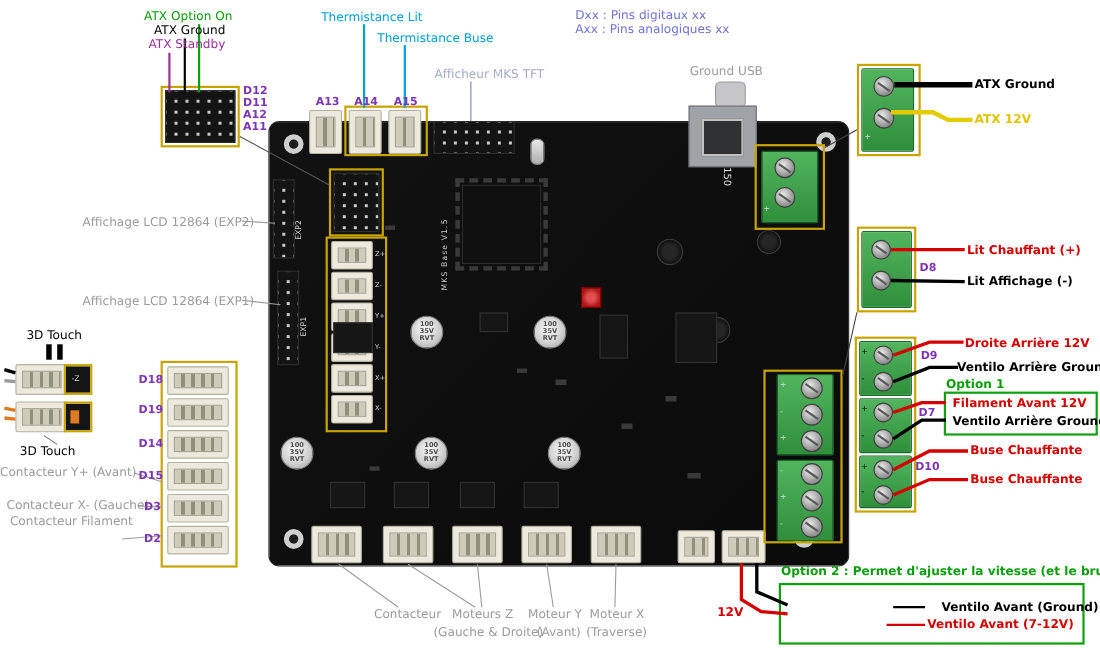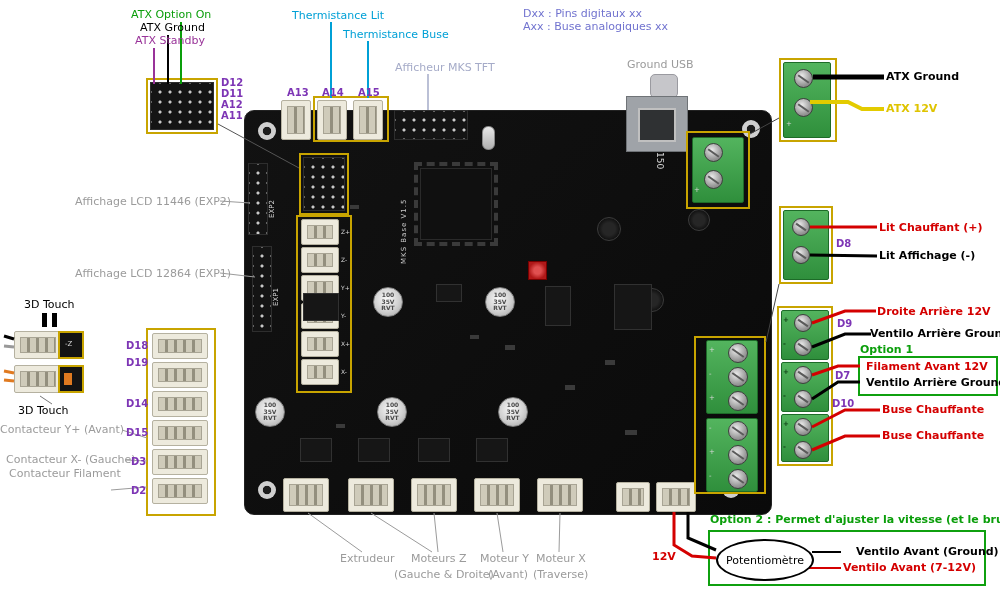--- a/index.html
+++ b/index.html
@@ -192,21 +192,20 @@
   <div class="screw" style="left:794px;top:441px;width:18px;height:18px"></div>
   <div class="tiny t7" style="left:783px;top:316px;color:#0d3d14;font-weight:bold">+</div>
   <div class="tiny t7" style="left:783px;top:340px;color:#0d3d14;font-weight:bold">-</div>
   <div class="tiny t7" style="left:783px;top:368px;color:#0d3d14;font-weight:bold">+</div>
   <div class="tiny t7" style="left:783px;top:392px;color:#0d3d14;font-weight:bold">-</div>
   <div class="tiny t7" style="left:783px;top:420px;color:#0d3d14;font-weight:bold">+</div>
   <div class="tiny t7" style="left:783px;top:443px;color:#0d3d14;font-weight:bold">-</div>
 
   <div class="gbox" style="left:858px;top:356px;width:140px;height:40px"></div>
   <div class="gbox" style="left:708px;top:530px;width:278px;height:56px"></div>
-  <div class="ellipse" style="left:716px;top:539px;width:98px;height:42px;font-size:11px">Potentiomètre</div>
 
   <svg id="wires" width="1000" height="594" viewBox="0 0 1000 594">
     <g fill="none">
       <line x1="181" y1="22" x2="181" y2="84" stroke="#0a9e0a" stroke-width="2"></line>
       <line x1="168" y1="35" x2="168" y2="84" stroke="#000" stroke-width="2"></line>
       <line x1="154" y1="48" x2="154" y2="84" stroke="#993399" stroke-width="2"></line>
       <line x1="218" y1="124" x2="299" y2="168" stroke="#555" stroke-width="1"></line>
       <line x1="331" y1="22" x2="331" y2="98" stroke="#00a0d6" stroke-width="2"></line>
       <line x1="368" y1="41" x2="368" y2="98" stroke="#00a0d6" stroke-width="2"></line>
       <line x1="428" y1="74" x2="428" y2="110" stroke="#a5abc8" stroke-width="1.5"></line>
@@ -250,57 +249,57 @@
   <div class="lbl c-black" style="left:140px;top:21px">ATX Ground</div>
   <div class="lbl c-magenta" style="left:135px;top:34px">ATX Standby</div>
   <div class="lbl sm c-purple b" style="left:221px;top:77px">D12</div>
   <div class="lbl sm c-purple b" style="left:221px;top:88px">D11</div>
   <div class="lbl sm c-purple b" style="left:221px;top:99px">A12</div>
   <div class="lbl sm c-purple b" style="left:221px;top:110px">A11</div>
   <div class="lbl c-blue" style="left:292px;top:9px">Thermistance Lit</div>
   <div class="lbl c-blue" style="left:343px;top:28px">Thermistance Buse</div>
   <div class="lbl c-fade" style="left:395px;top:61px">Afficheur MKS TFT</div>
   <div class="lbl c-lav" style="left:523px;top:7px">Dxx : Pins digitaux xx</div>
-  <div class="lbl c-lav" style="left:523px;top:20px">Axx : Buse analogiques xx</div>
+  <div class="lbl c-lav" style="left:523px;top:20px">Axx : Pins analogiques xx</div>
   <div class="lbl c-gray" style="left:627px;top:58px">Ground USB</div>
   <div class="lbl sm c-purple b" style="left:287px;top:87px">A13</div>
   <div class="lbl sm c-purple b" style="left:322px;top:87px">A14</div>
   <div class="lbl sm c-purple b" style="left:358px;top:87px">A15</div>
 
-  <div class="lbl c-gray" style="left:75px;top:195px">Affichage LCD 11446 (EXP2)</div>
+  <div class="lbl c-gray" style="left:75px;top:195px">Affichage LCD 12864 (EXP2)</div>
   <div class="lbl c-gray" style="left:75px;top:267px">Affichage LCD 12864 (EXP1)</div>
   <div class="lbl c-black" style="left:24px;top:298px">3D Touch</div>
   <div class="lbl c-black" style="left:18px;top:404px">3D Touch</div>
   <div class="lbl c-gray" style="left:0;top:423px">Contacteur Y+ (Avant)</div>
   <div class="lbl c-gray" style="left:6px;top:453px">Contacteur X- (Gauche)</div>
   <div class="lbl c-gray" style="left:9px;top:467px">Contacteur Filament</div>
   <div class="lbl sm c-purple b" style="left:126px;top:340px">D18</div>
-  <div class="lbl sm c-purple b" style="left:126px;top:357px">D19</div>
+  <div class="lbl sm c-purple b" style="left:126px;top:367px">D19</div>
   <div class="lbl sm c-purple b" style="left:126px;top:398px">D14</div>
   <div class="lbl sm c-purple b" style="left:126px;top:427px">D15</div>
   <div class="lbl sm c-purple b" style="left:131px;top:456px">D3</div>
   <div class="lbl sm c-purple b" style="left:131px;top:485px">D2</div>
 
   <div class="lbl c-black b" style="left:886px;top:70px">ATX Ground</div>
   <div class="lbl c-yellow b" style="left:886px;top:102px">ATX 12V</div>
   <div class="lbl c-red b" style="left:879px;top:221px">Lit Chauffant (+)</div>
   <div class="lbl sm c-purple b" style="left:836px;top:238px">D8</div>
   <div class="lbl c-black b" style="left:879px;top:249px">Lit Affichage (-)</div>
   <div class="lbl c-red b" style="left:877px;top:305px">Droite Arrière 12V</div>
   <div class="lbl sm c-purple b" style="left:837px;top:318px">D9</div>
   <div class="lbl c-black b" style="left:870px;top:327px">Ventilo Arrière Ground</div>
   <div class="lbl c-green b" style="left:860px;top:343px">Option 1</div>
   <div class="lbl c-red b" style="left:866px;top:360px">Filament Avant 12V</div>
   <div class="lbl sm c-purple b" style="left:835px;top:370px">D7</div>
   <div class="lbl c-black b" style="left:866px;top:376px">Ventilo Arrière Ground</div>
   <div class="lbl c-red b" style="left:882px;top:403px">Buse Chauffante</div>
-  <div class="lbl sm c-purple b" style="left:832px;top:398px">D10</div>
+  <div class="lbl sm c-purple b" style="left:832px;top:419px">D10</div>
   <div class="lbl c-red b" style="left:882px;top:429px">Buse Chauffante</div>
 
-  <div class="lbl c-gray" style="left:340px;top:552px">Extrudeur</div>
+  <div class="lbl c-gray" style="left:340px;top:552px">Contacteur</div>
   <div class="lbl c-gray" style="left:411px;top:552px">Moteurs Z</div>
   <div class="lbl c-gray" style="left:394px;top:568px">(Gauche &amp; Droite)</div>
   <div class="lbl c-gray" style="left:480px;top:552px">Moteur Y</div>
   <div class="lbl c-gray" style="left:488px;top:568px">(Avant)</div>
   <div class="lbl c-gray" style="left:536px;top:552px">Moteur X</div>
   <div class="lbl c-gray" style="left:533px;top:568px">(Traverse)</div>
   <div class="lbl c-red b" style="left:652px;top:550px">12V</div>
   <div class="lbl c-green b" style="left:710px;top:513px">Option 2 : Permet d'ajuster la vitesse (et le bruit)</div>
   <div class="lbl c-black b" style="left:856px;top:545px">Ventilo Avant (Ground)</div>
   <div class="lbl c-red b" style="left:843px;top:561px">Ventilo Avant (7-12V)</div>

